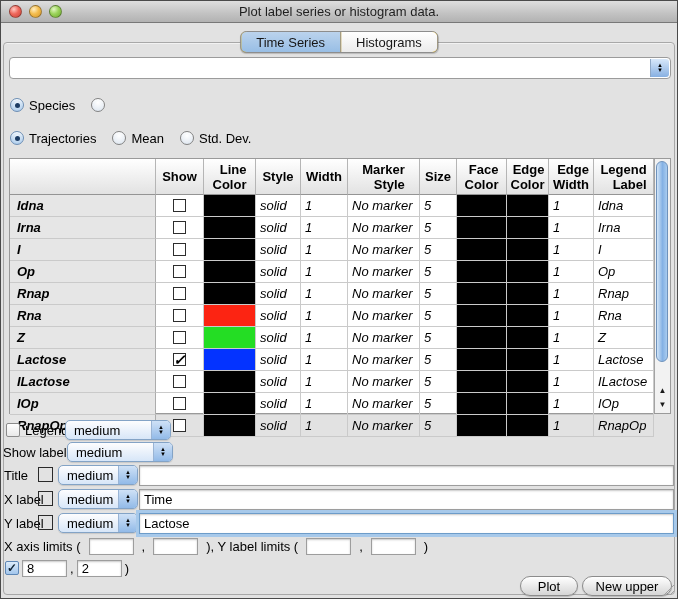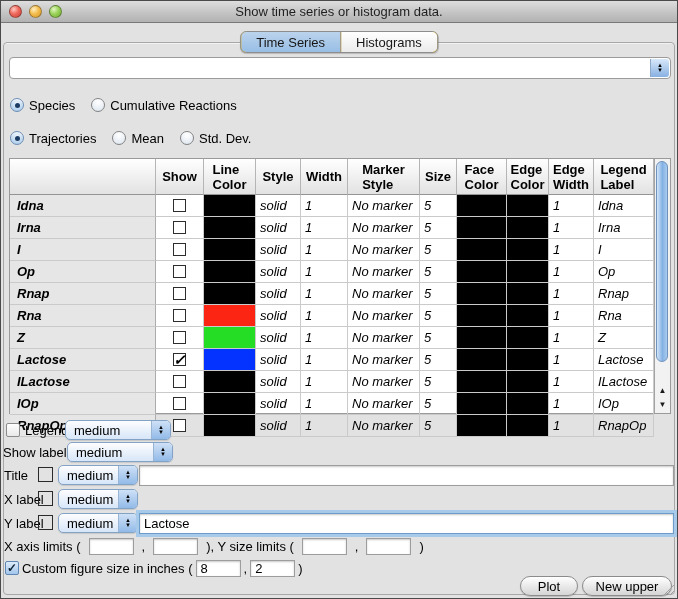--- a/index.html
+++ b/index.html
@@ -43,21 +43,21 @@
     background:radial-gradient(circle at 50% 30%, #ffffff, #e3eaf2 75%, #ccd8e6); box-shadow:inset 0 1px 1px rgba(255,255,255,.9); }
   .radio.selected .rdot { background:radial-gradient(circle at 50% 30%, #ecf4fc, #b9d4ef 70%, #96bce5); border-color:#6e8fb4; }
   .radio.selected .rdot::after { content:""; position:absolute; left:4px; top:4px; width:5px; height:5px; border-radius:50%; background:#1c3c64; }
 
   
   .table { position:absolute; left:8px; top:157px; width:662px; height:256px; border:1px solid #9a9a9a;
     background:#fff; --cols:146px 48px 52px 45px 47px 72px 37px 50px 42px 45px 60px; }
   .thead, .trow { display:grid; grid-template-columns:var(--cols); }
   .thead { height:36px; }
   .hcell { background:linear-gradient(#ffffff,#e2e2e2); border-right:1px solid #b5b5b5; border-bottom:1px solid #949494;
-    font-weight:bold; display:flex; align-items:center; justify-content:center; text-align:left;
+    font-weight:bold; display:flex; align-items:center; justify-content:center; text-align:right;
     white-space:pre-line; line-height:15px; }
   .trow { height:22px;font-style:italic; }
   .cell { border-right:1px solid #cacaca; border-bottom:1px solid #cacaca; display:flex; align-items:center;
     padding-left:4px; overflow:hidden; white-space:nowrap; }
   .namecell { background:#e6e6e6; font-weight:bold; border-right:1px solid #acacac; padding-left:7px; }
   .showcell { justify-content:center; padding-left:0; }
   .colorcell { padding:0; }
   .tcheck { width:13px; height:13px; border:1px solid #2d2d2d; background:#fff; display:flex; align-items:center;
     justify-content:center; font-size:15px; font-weight:bold; color:#000; line-height:12px; }
   .vsb { position:absolute; top:0; right:0; bottom:0; width:16px; border-left:1px solid #a3a3a3; background:#f2f2f2; }
@@ -96,21 +96,21 @@
 <body>
 
 <div class="window">
 
   <div class="titlebar">
     <div class="traffic">
       <span class="tl red"></span>
       <span class="tl yellow"></span>
       <span class="tl green"></span>
     </div>
-    <div class="title">Show time series or histogram data.</div>
+    <div class="title">Plot label series or histogram data.</div>
   </div>
 
   <div class="groupframe"></div>
 
   <div class="tabbar" id="tabbar">
       <div class="tab selected">Time Series</div>
       <div class="tab">Histograms</div>
     </div>
 
   <div class="combo">
@@ -120,21 +120,20 @@
       </span>
   </div>
 
   <div class="radiorow" id="radiorow1" style="top:96px">
       <div class="radio selected">
         <span class="rdot"></span>
         <span>Species</span>
       </div>
       <div class="radio">
         <span class="rdot"></span>
-        <span>Cumulative Reactions</span>
       </div>
     </div>
   <div class="radiorow" id="radiorow2" style="top:129px">
       <div class="radio selected">
         <span class="rdot"></span>
         <span>Trajectories</span>
       </div>
       <div class="radio">
         <span class="rdot"></span>
         <span>Mean</span>
@@ -378,52 +377,52 @@
   <div class="ctlrow" style="top:486px; left:3px; width:672px; height:24px">
     <span class="lbl">X label</span>
     <span class="swatch" style="position:absolute; left:34px; top:4px"></span>
     <div class="popup" style="left:54px; width:80px; top:2px">
       <span class="popup-label">medium</span>
       <span class="pstep">
           <span>▲</span>
           <span>▼</span>
         </span>
     </div>
+    <input class="txt" style="position: absolute; left: 135px; top: 2px; width: 535px;" value="Time">
   </div>
 
   <div class="ctlrow" style="top:510px; left:3px; width:672px; height:24px">
     <span class="lbl">Y label</span>
     <span class="swatch" style="position:absolute; left:34px; top:4px"></span>
     <div class="popup" style="left:54px; width:80px; top:2px">
       <span class="popup-label">medium</span>
       <span class="pstep">
           <span>▲</span>
           <span>▼</span>
         </span>
     </div>
     <input class="txt focused" style="position: absolute; left: 135px; top: 2px; width: 535px;" value="Lactose">
   </div>
 
   <div class="ctlrow" style="top:535px; left:3px; width:672px; height:20px; gap:8px">
     <span class="lbl">X axis limits (</span>
     <input class="txt small" value="" style="">
     <span>,</span>
     <input class="txt small" value="" style="">
-    <span class="lbl">), Y size limits (</span>
+    <span class="lbl">), Y label limits (</span>
     <input class="txt small" value="" style="">
     <span>,</span>
     <input class="txt small" value="" style="">
     <span>)</span>
   </div>
 
   <div class="ctlrow" style="top:557px; left:4px; width:672px; height:20px; gap:3px">
     <span class="cb checked">
         <span>✓</span>
       </span>
-    <span class="lbl">Custom figure size in inches (</span>
     <input class="txt small" value="8" style="">
     <span>,</span>
     <input class="txt small" value="2" style="">
     <span>)</span>
   </div>
 
   <div class="btn" style="left:519px; top:575px; width:58px">Plot</div>
   <div class="btn" style="left:581px; top:575px; width:90px">New upper</div>
 
   <div class="grip"></div>

